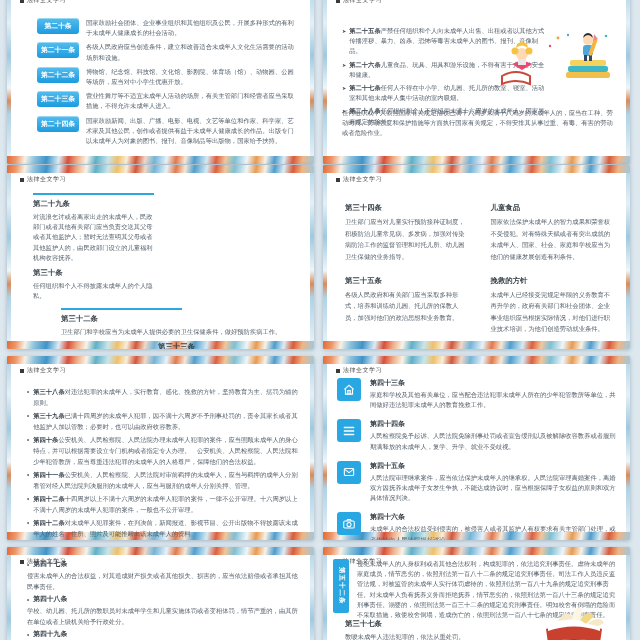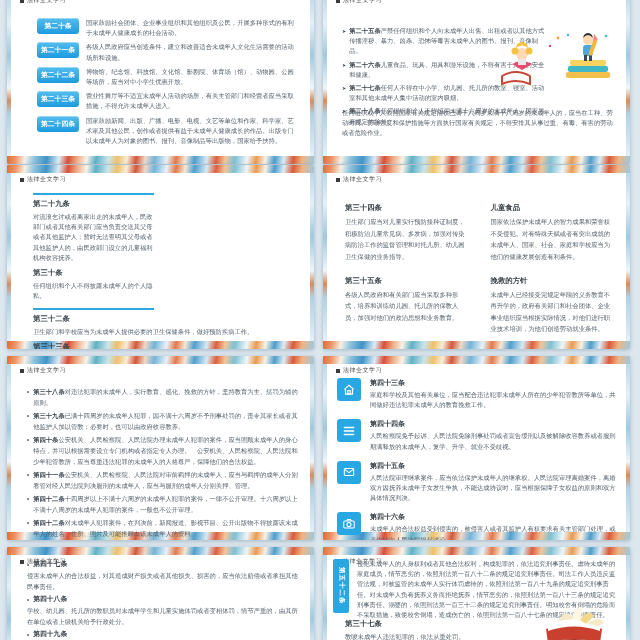--- a/index.html
+++ b/index.html
@@ -50,21 +50,21 @@
   .illus{position:absolute;right:14px;top:46px;width:118px;height:56px;}
   .banner{position:absolute;right:12px;top:106px;width:124px;height:14px;border-radius:2px;
     background:linear-gradient(180deg,#3fb3ea,#1d9ade);color:#fff;font-size:8px;font-weight:bold;
     display:flex;align-items:center;justify-content:center;letter-spacing:2px;}
   
   .s3-wrap{position:absolute;left:26px;right:22px;top:28px;}
   .s3-cols{display:flex;gap:18px;}
   .s3-col{width:121px;}
   .blueline{height:2px;background:#2da7e0;margin-bottom:4px;}
   .h-art{font-size:7.4px;font-weight:bold;color:#394249;margin-bottom:3px;}
-  .s3-bottom{margin-top:7px;}
+  .s3-bottom{margin-top:7px;margin-left:28px;}
   .s3-bottom .blueline{width:121px;}
   
   .s4-wrap{position:absolute;left:22px;right:16px;top:38px;display:flex;gap:22px;}
   .s4-col{flex:1;}
   .s4-sec{margin-bottom:13px;font-family:Liberation Serif, serif;}
   .s4-sec .body-t{line-height:1.85;}
   
   .dot-list{position:absolute;left:20px;right:16px;}
   .s5 .dot-list{top:30px;} .s7 .dot-list{top:12px;}
   .dot-item{display:flex;gap:4px;margin-bottom:2px;}
@@ -199,21 +199,21 @@
           <div class="h-art">第二十九条</div>
           <div class="body-t">对流浪乞讨或者离家出走的未成年人，民政部门或者其他有关部门应当负责交送其父母或者其他监护人；暂时无法查明其父母或者其他监护人的，由民政部门设立的儿童福利机构收容抚养。</div>
           <div class="h-art" style="margin-top:5px;">第三十条</div>
           <div class="body-t">任何组织和个人不得披露未成年人的个人隐私。</div>
         </div>
       </div>
       <div class="s3-bottom">
         <div class="blueline"></div>
         <div class="h-art">第三十二条</div>
         <div class="body-t">卫生部门和学校应当为未成年人提供必要的卫生保健条件，做好预防疾病工作。</div>
-        <div class="h-art" style="margin-top:4px;">第三十三条</div>
+        <div class="h-art" style="margin-top:4px;text-align:center;">第三十三条</div>
 
       </div>
     </div>
   </div>
 
   <div class="slide">
     <div class="strip t"></div>
     <div class="strip b"></div>
     <div class="edge l"></div>
     <div class="edge r"></div>

